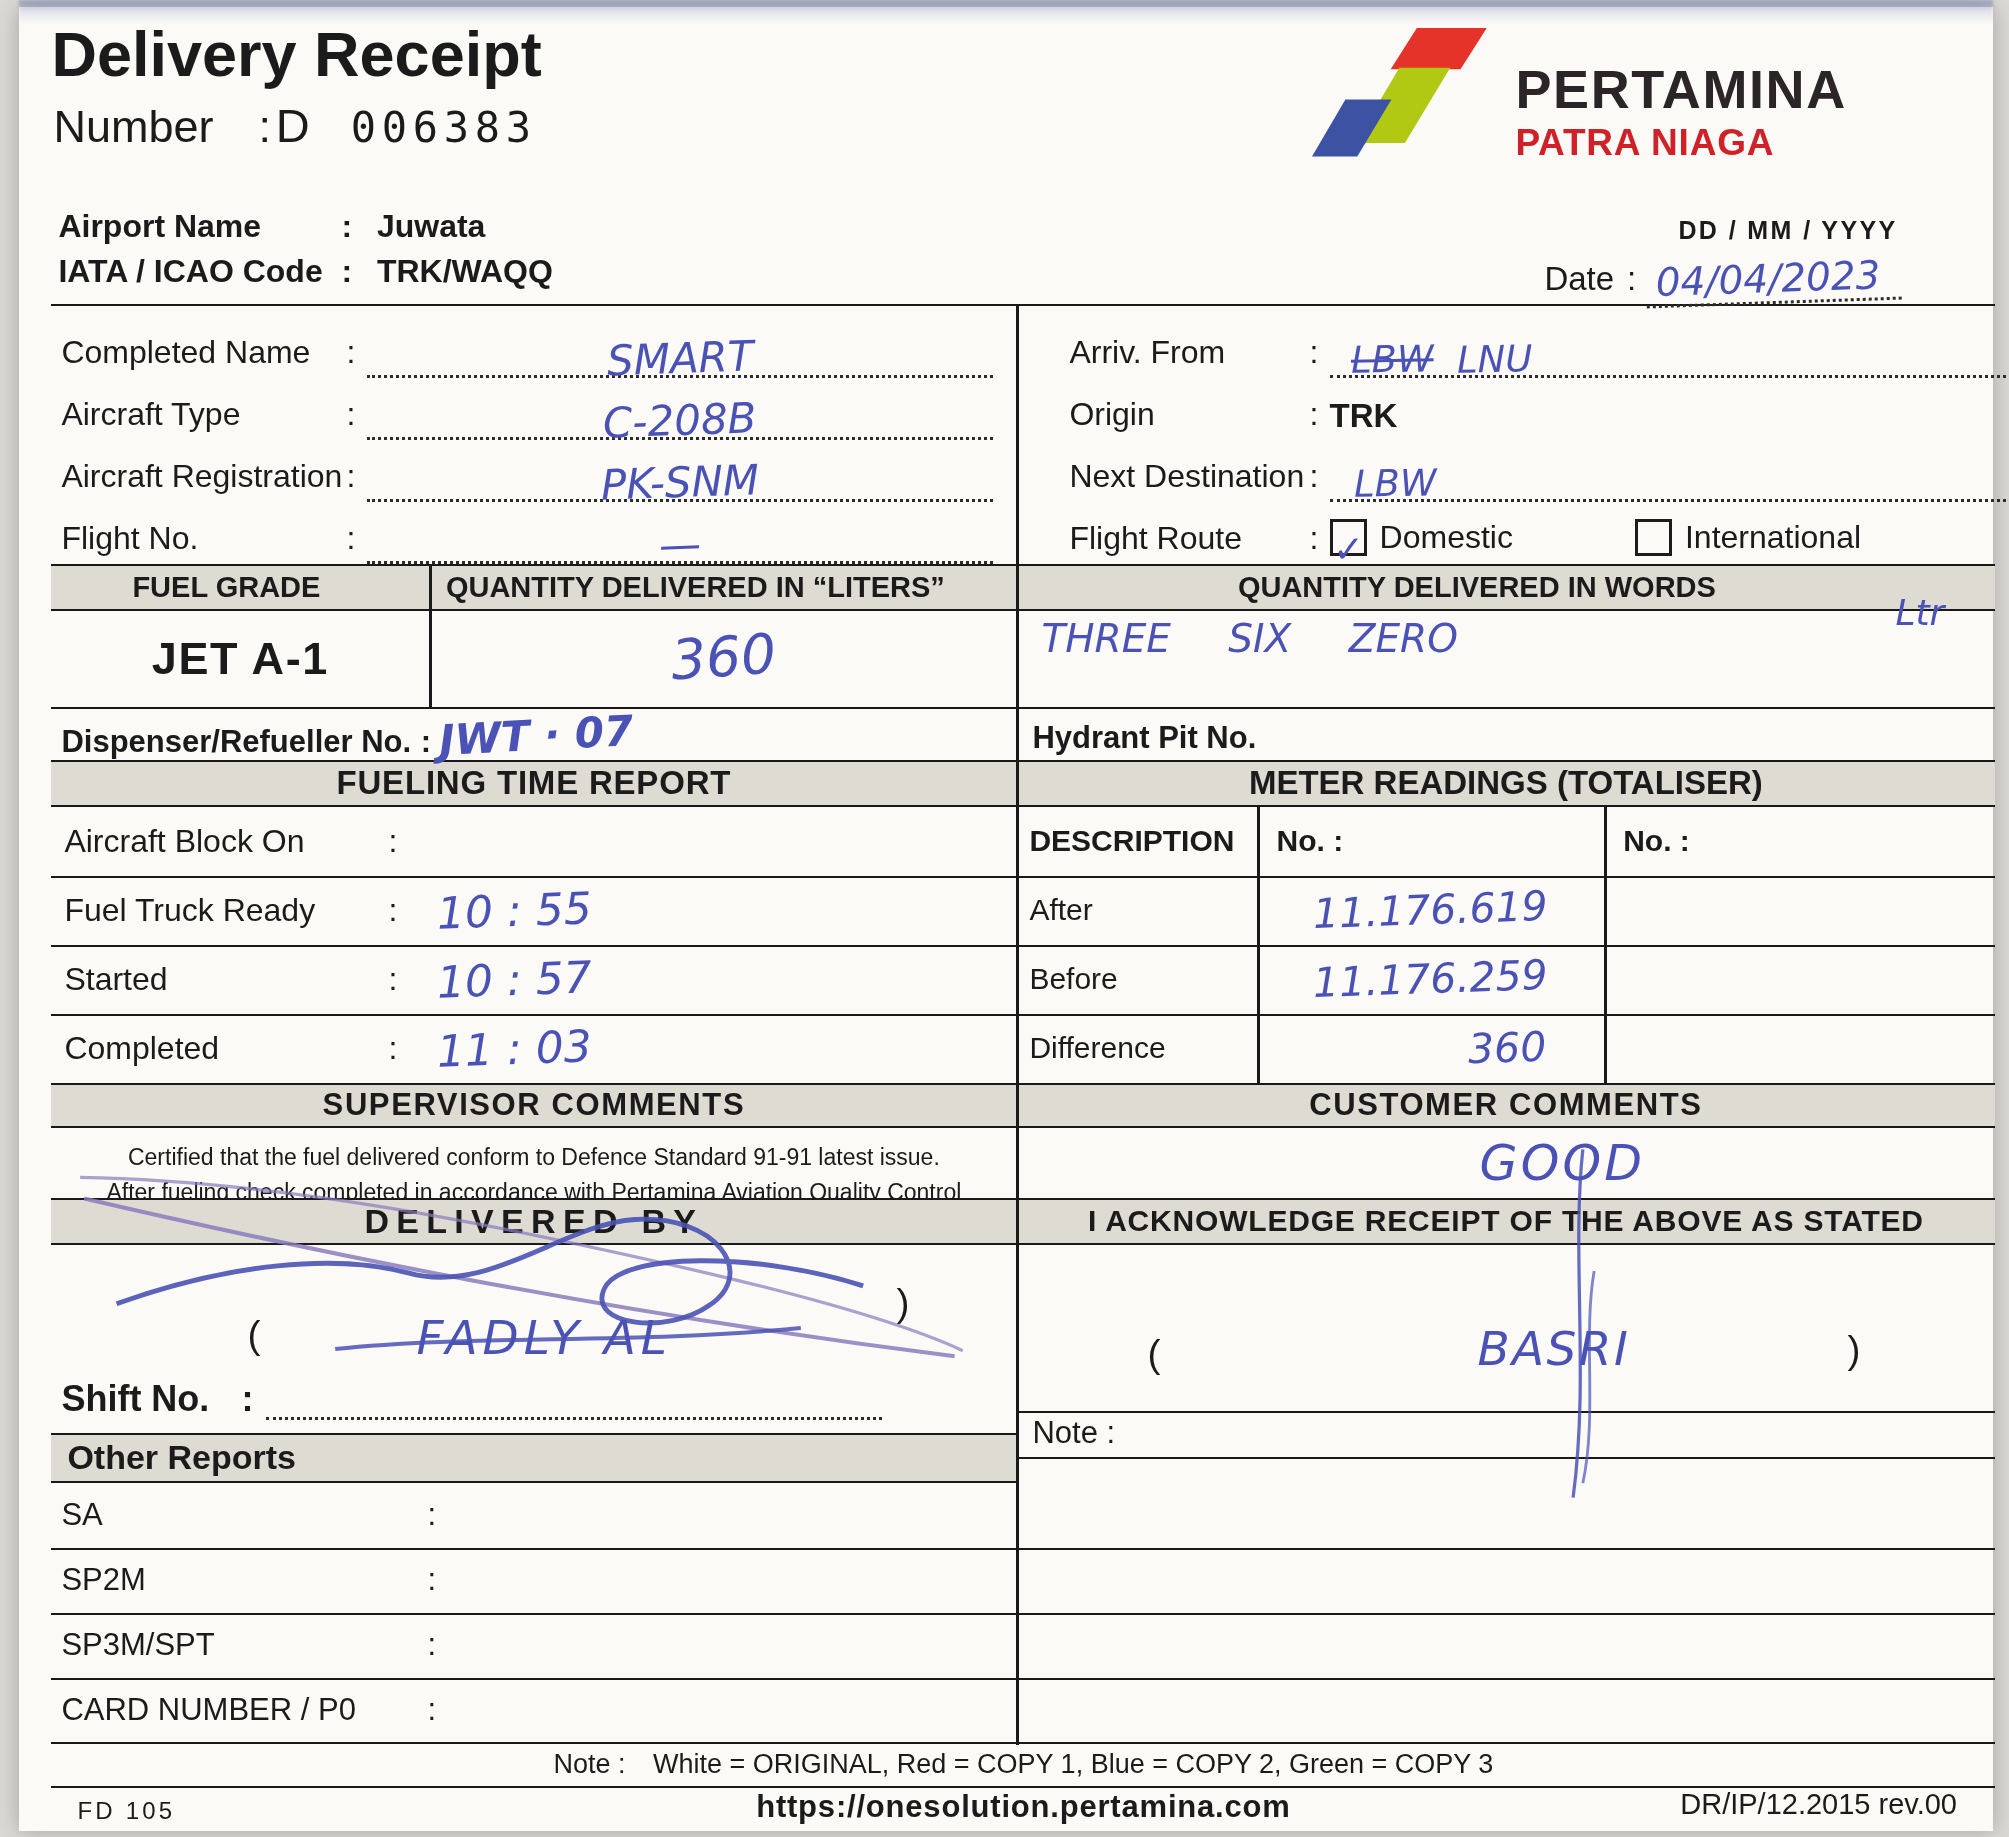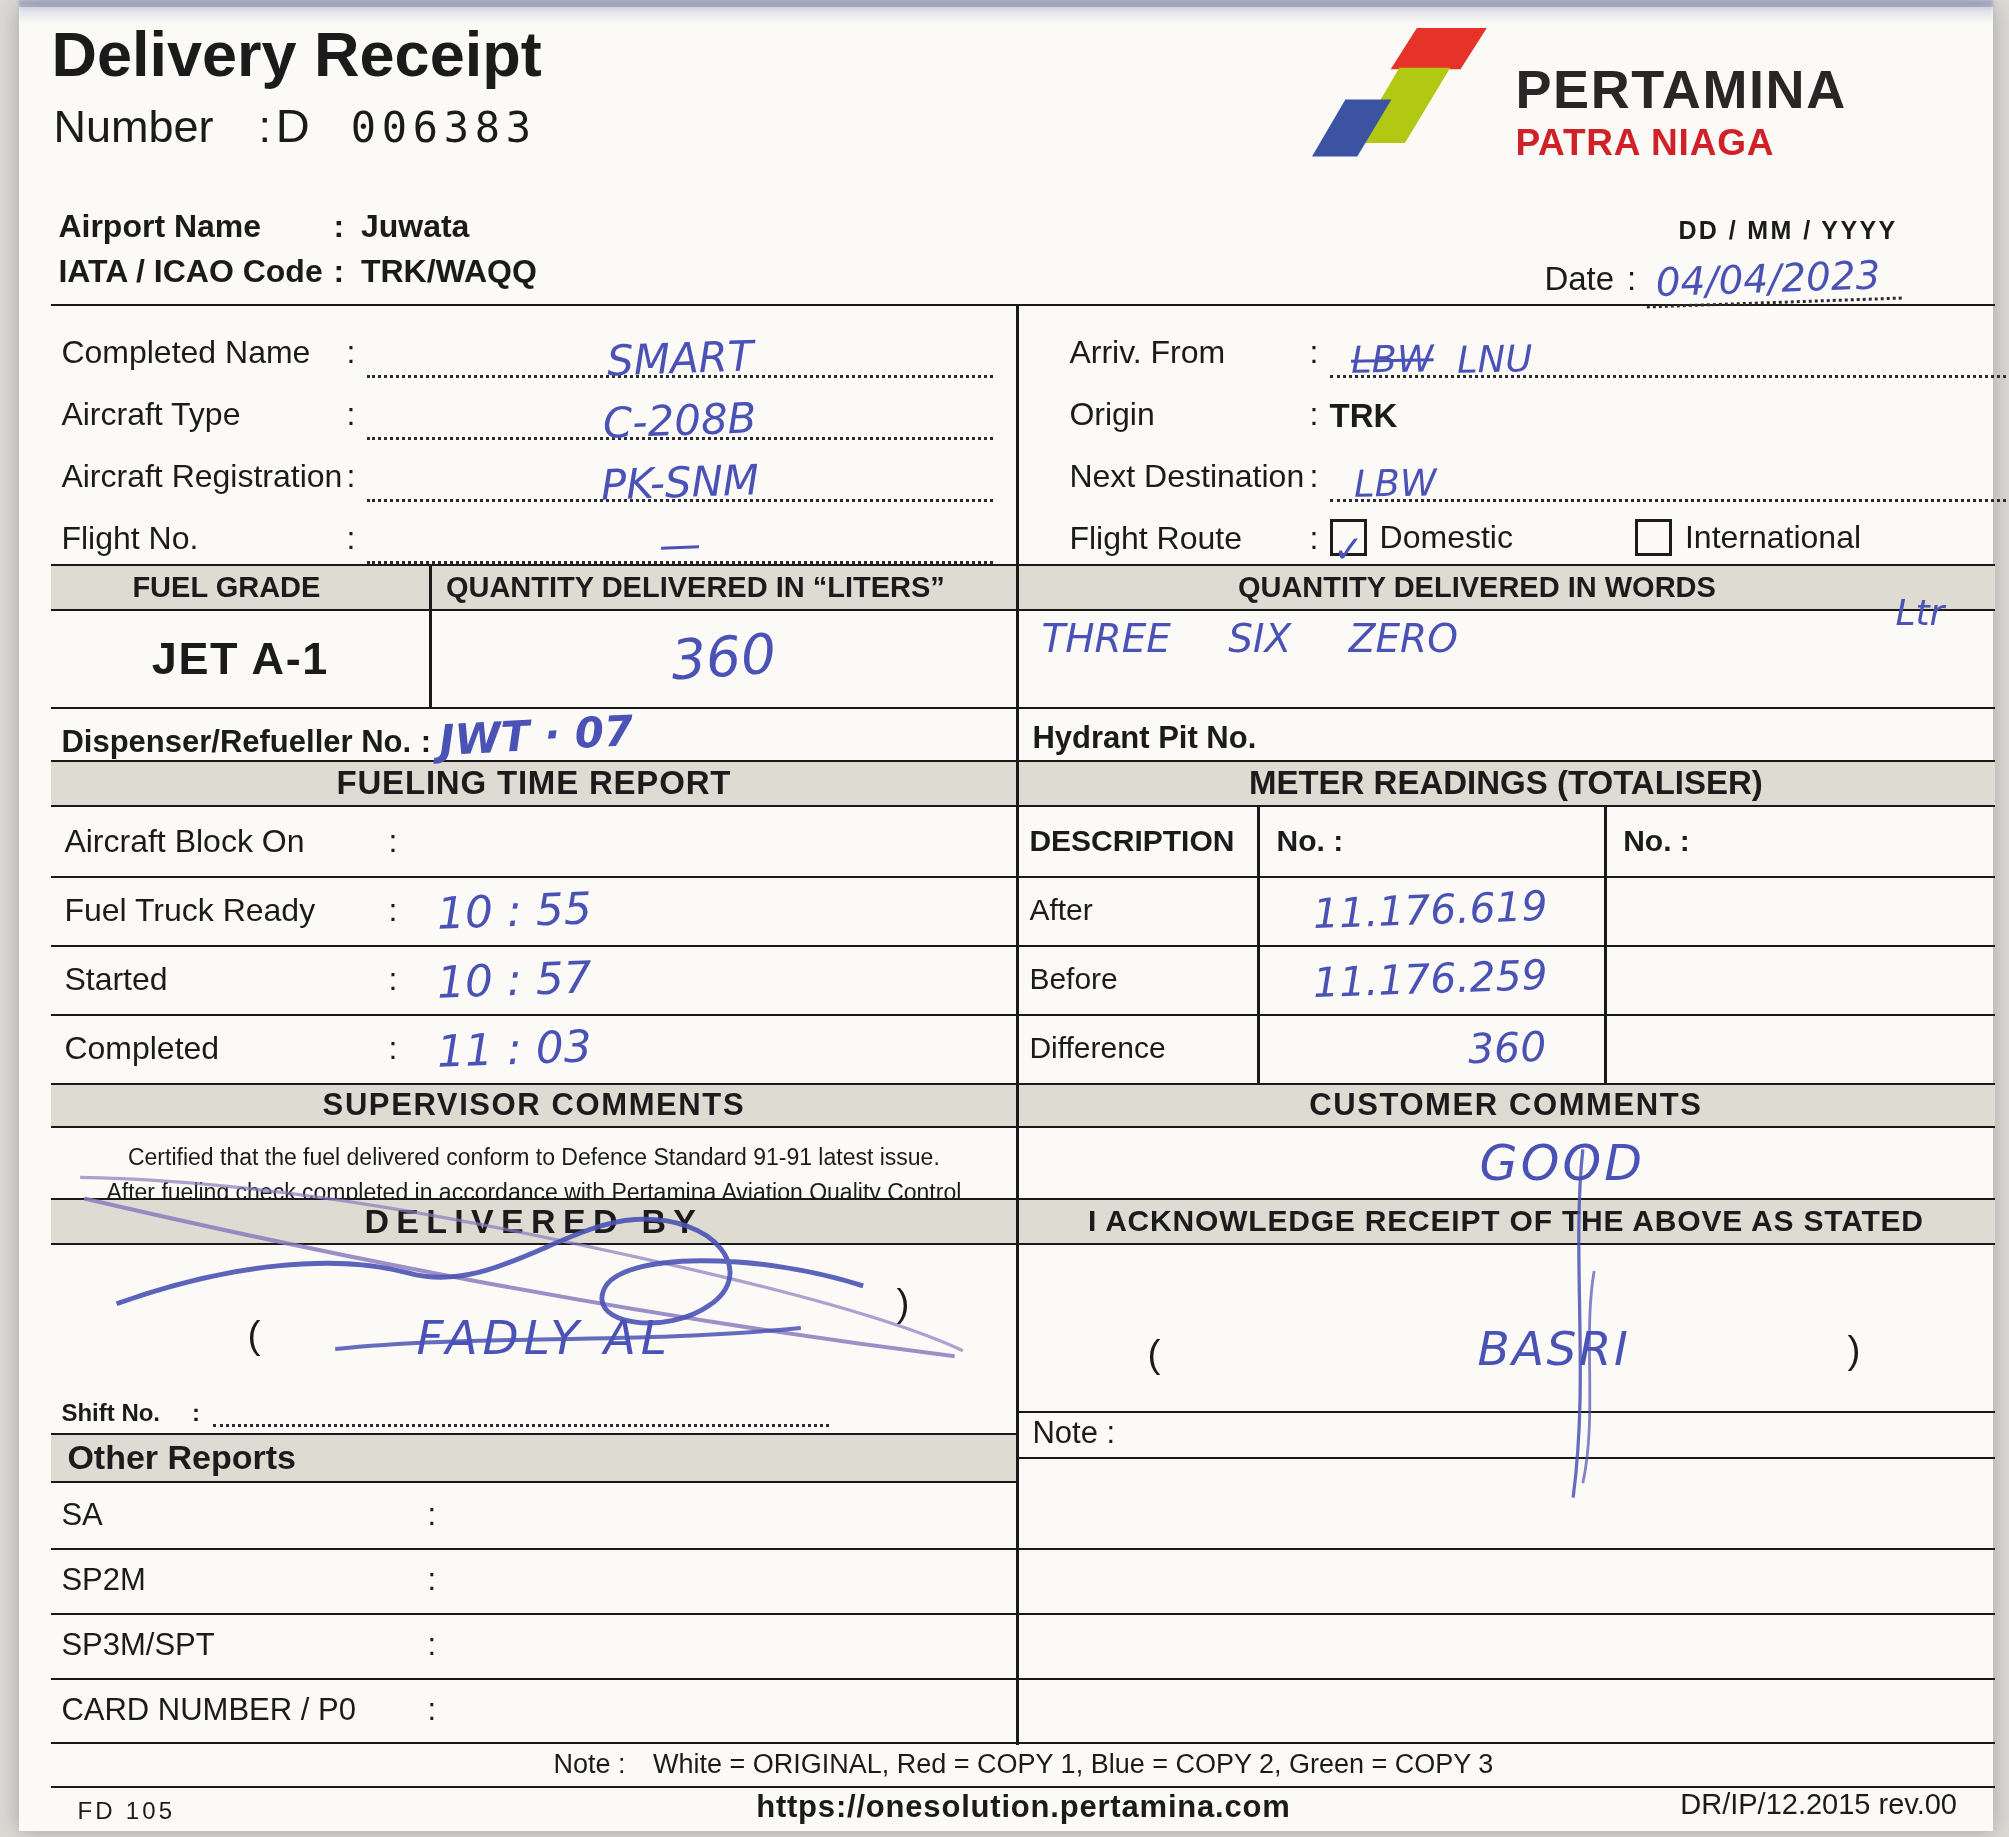--- a/index.html
+++ b/index.html
@@ -42,21 +42,21 @@
   #numrow .prefix { font-size: 47px; font-weight: 500; }
   #numrow .digits { font-family: "DejaVu Sans Mono", monospace; font-size: 42px; letter-spacing: 5.7px; margin-left: 41px; }
 
   #logo { left: 1276px; top: 13px; display: flex; gap: 16px; z-index: 4; }
   #logo .mark { width: 204px; height: 139px; }
   #logo .names { display: flex; flex-direction: column; padding-top: 42px; }
   #logo .brand { font-size: 54px; font-weight: 800; color: #2b2528; letter-spacing: 1.6px; line-height: 1; }
   #logo .brand-sub { font-size: 37px; font-weight: 700; color: #cf2127; letter-spacing: 0.8px; margin-top: 6.5px; }
 
   #airport { left: 39px; top: 201px; }
-  #airport .info-row { display: flex; font-size: 32px; font-weight: 700; margin-bottom: 8px; }
+  #airport .info-row { display: flex; font-size: 32px; font-weight: 700; margin-bottom: 8px; gap: 8px; }
   #airport .info-row .lbl { width: 275px; }
   #airport .info-row .colon { width: 27.5px; }
 
   #datefmt { left: 1659px; top: 209px; font-size: 25px; font-weight: 700; letter-spacing: 2.4px; }
   #daterow { left: 1525px; top: 243px; display: flex; align-items: flex-end; font-size: 33px; font-weight: 500; }
   #daterow .colon { margin: 0 9.7px 0 13px; }
   #daterow .val { font-size: 39px; border-bottom: 3.2px dotted #2c2c2c; padding: 0 21px 0 9.7px; transform: rotate(-2deg); top: 6.5px; }
 
   
   .inforow { display: flex; align-items: flex-end; height: 62px; font-size: 32px; font-weight: 500; }
@@ -138,21 +138,21 @@
   .paren { position: absolute; font-size: 39px; font-weight: 500; z-index: 6; }
   #parL1 { left: 228px; top: 1306px; }
   #parR1 { left: 877px; top: 1274px; }
   #parL2 { left: 1128px; top: 1325px; }
   #parR2 { left: 1828px; top: 1321px; }
   #sigLname { left: 397px; top: 1303px; }
   #sigLname .hand { font-size: 47px; transform: rotate(-4deg); letter-spacing: 4.9px; }
   #sigRname { left: 1458px; top: 1314px; }
   #sigRname .hand { font-size: 47px; transform: rotate(-2deg); letter-spacing: 2.4px; }
 
-  #shiftrow { left: 42px; top: 1371px; display: flex; align-items: flex-end; font-size: 24px; font-weight: 600; margin-top: 8px; }
+  #shiftrow { left: 42px; top: 1371px; display: flex; align-items: flex-end; font-size: 36px; font-weight: 600; }
   #shiftrow .colon { margin: 0 13px 0 32px; }
   #shiftrow .dots { width: 616px; border-bottom: 3.2px dotted #2c2c2c; height: 41px; }
   #acknote { left: 1013px; top: 1408px; font-size: 31px; font-weight: 500; }
 
   
   #otherrows { left: 42px; top: 1476px; width: 940px; display: flex; flex-direction: column; }
   #otherrows .orow { height: 65px; display: flex; align-items: center; font-size: 31px; font-weight: 500; }
   #otherrows .orow .lbl { width: 366px; }
 
   

